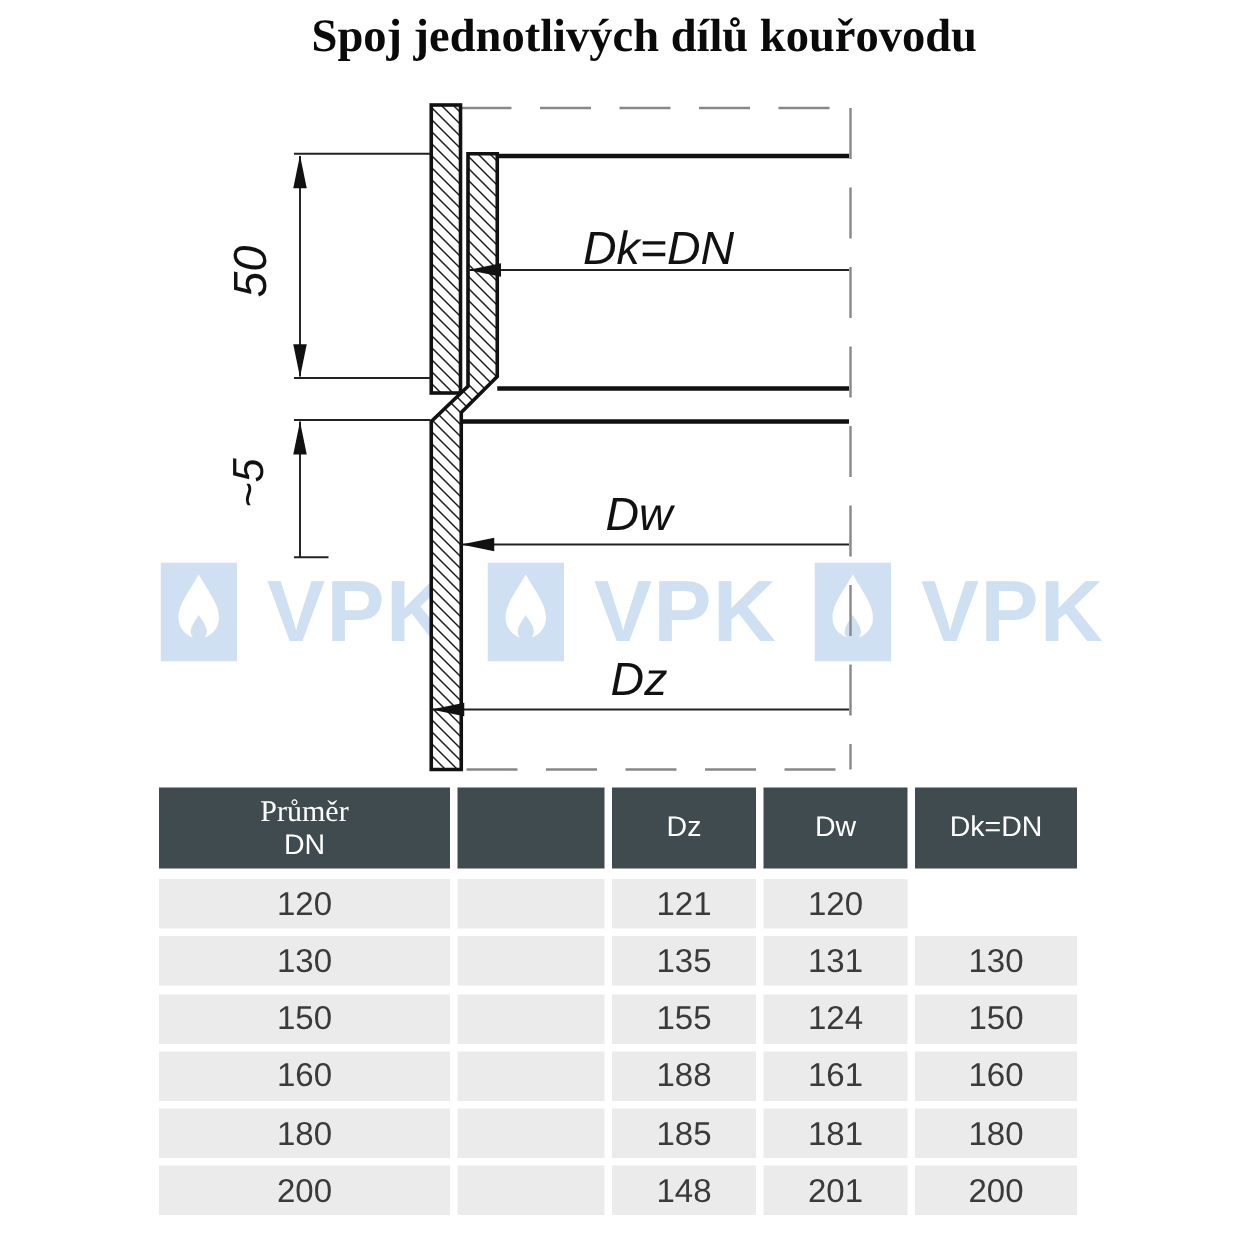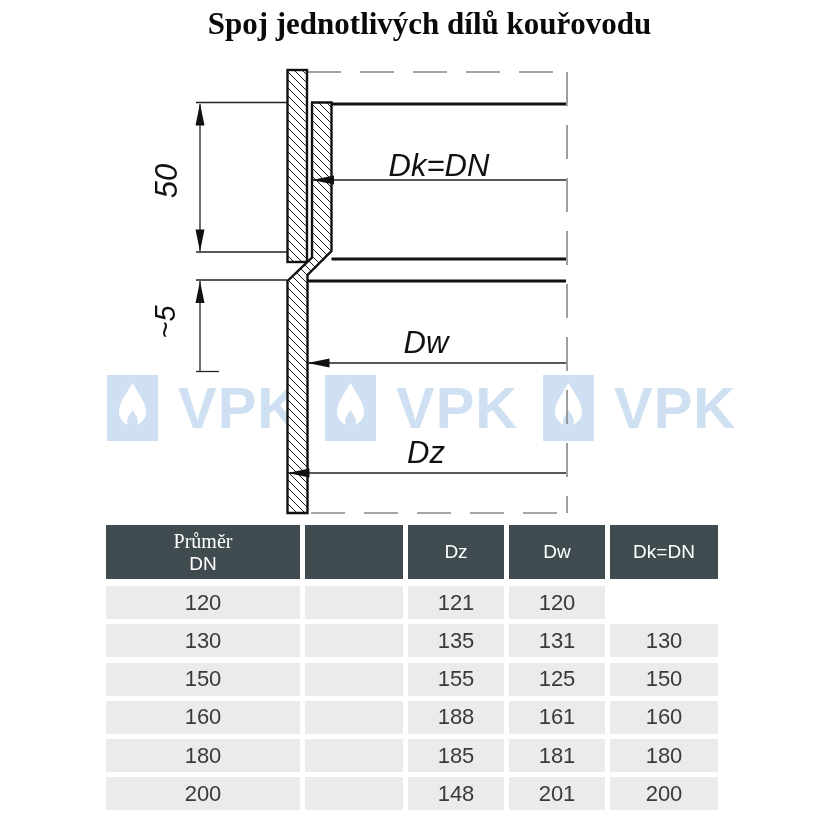--- a/index.html
+++ b/index.html
@@ -137,21 +137,21 @@
       <div class="td">130</div>
       <div class="td"></div>
       <div class="td">135</div>
       <div class="td">131</div>
       <div class="td">130</div>
     </div>
     <div class="trow">
       <div class="td">150</div>
       <div class="td"></div>
       <div class="td">155</div>
-      <div class="td">125</div>
+      <div class="td">124</div>
       <div class="td">150</div>
     </div>
     <div class="trow">
       <div class="td">160</div>
       <div class="td"></div>
       <div class="td">188</div>
       <div class="td">161</div>
       <div class="td">160</div>
     </div>
     <div class="trow">

